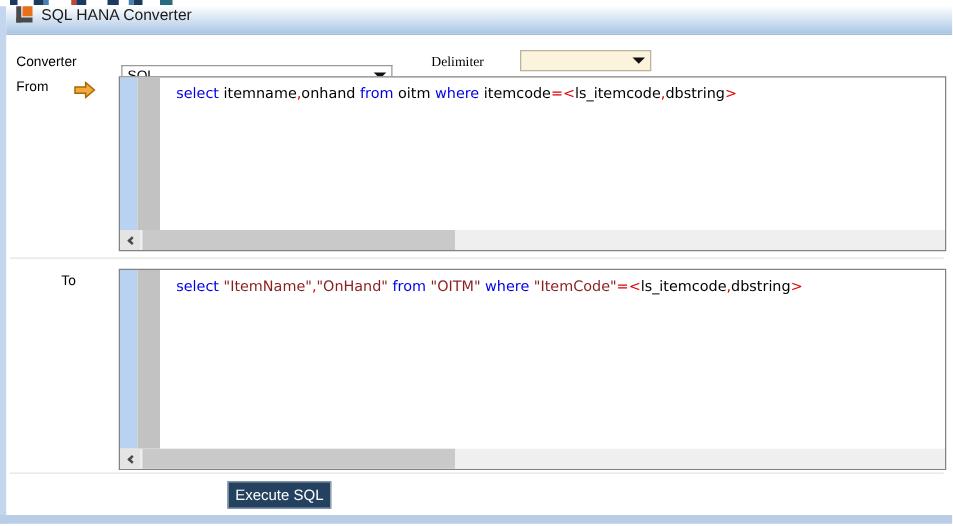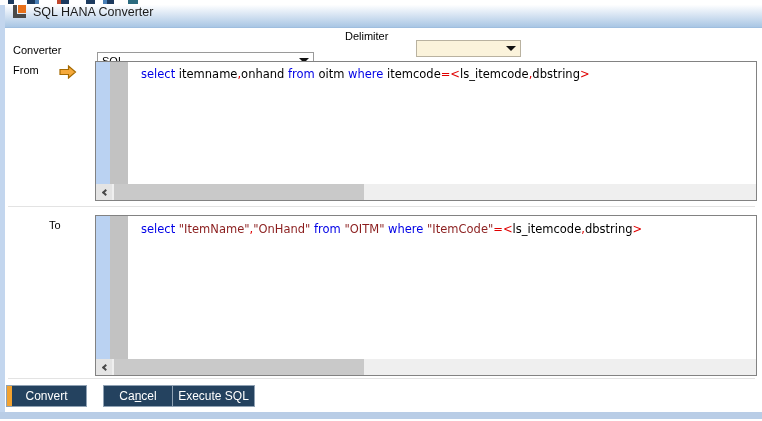--- a/index.html
+++ b/index.html
@@ -93,21 +93,21 @@
     </div>
     <div class="title-text">SQL HANA Converter</div>
   </div>
 
   <div class="lbl" style="left:13px; top:44px;">Converter</div>
   <div class="combo" style="left:97px; top:52px; width:217px;">
     <span class="val">SQL</span>
     <span class="arrow"></span>
   </div>
 
-  <div class="lbl" style="left:345px; top:30px;">Delimiter</div>
+  <div class="lbl" style="left:345px; top:44px;font-family:Liberation Serif, serif;">Delimiter</div>
   <div class="combo cream" style="left:416px; top:40px; width:105px;">
     <span class="val"></span>
     <span class="arrow"></span>
   </div>
 
   <div class="lbl" style="left:13px; top:64px;">From</div>
   <svg class="link-arrow" style="left:59px; top:65px;" width="18" height="14" viewBox="0 0 18 14">
     <path d="M1 4.5 H9.5 V1 L16.5 7 L9.5 13 V9.5 H1 Z" fill="#F5A93B" stroke="#A66A00" stroke-width="1.2"></path>
   </svg>
 
@@ -134,24 +134,17 @@
     <div class="hscroll">
       <div class="btn">
           <span class="chev"></span>
         </div>
       <div class="thumb"></div>
     </div>
   </div>
 
   <div class="sep" style="top:378px;"></div>
 
-  <div class="btn-b1" style="left:6px; width:81px;">
-    <span class="orange-stripe"></span>
-    <span>Convert</span>
-  </div>
-  <div class="btn-b1" style="left:103px; width:70px;">
-    <span><span>Ca</span><u>n</u><span>cel</span></span>
-  </div>
-  <div class="btn-b1" style="left:172px; width:83px;">
+  <div class="btn-b1" style="left:182px; width:83px;">
     <span>Execute SQL</span>
   </div>
 
 </div>
 
 </body></html>

